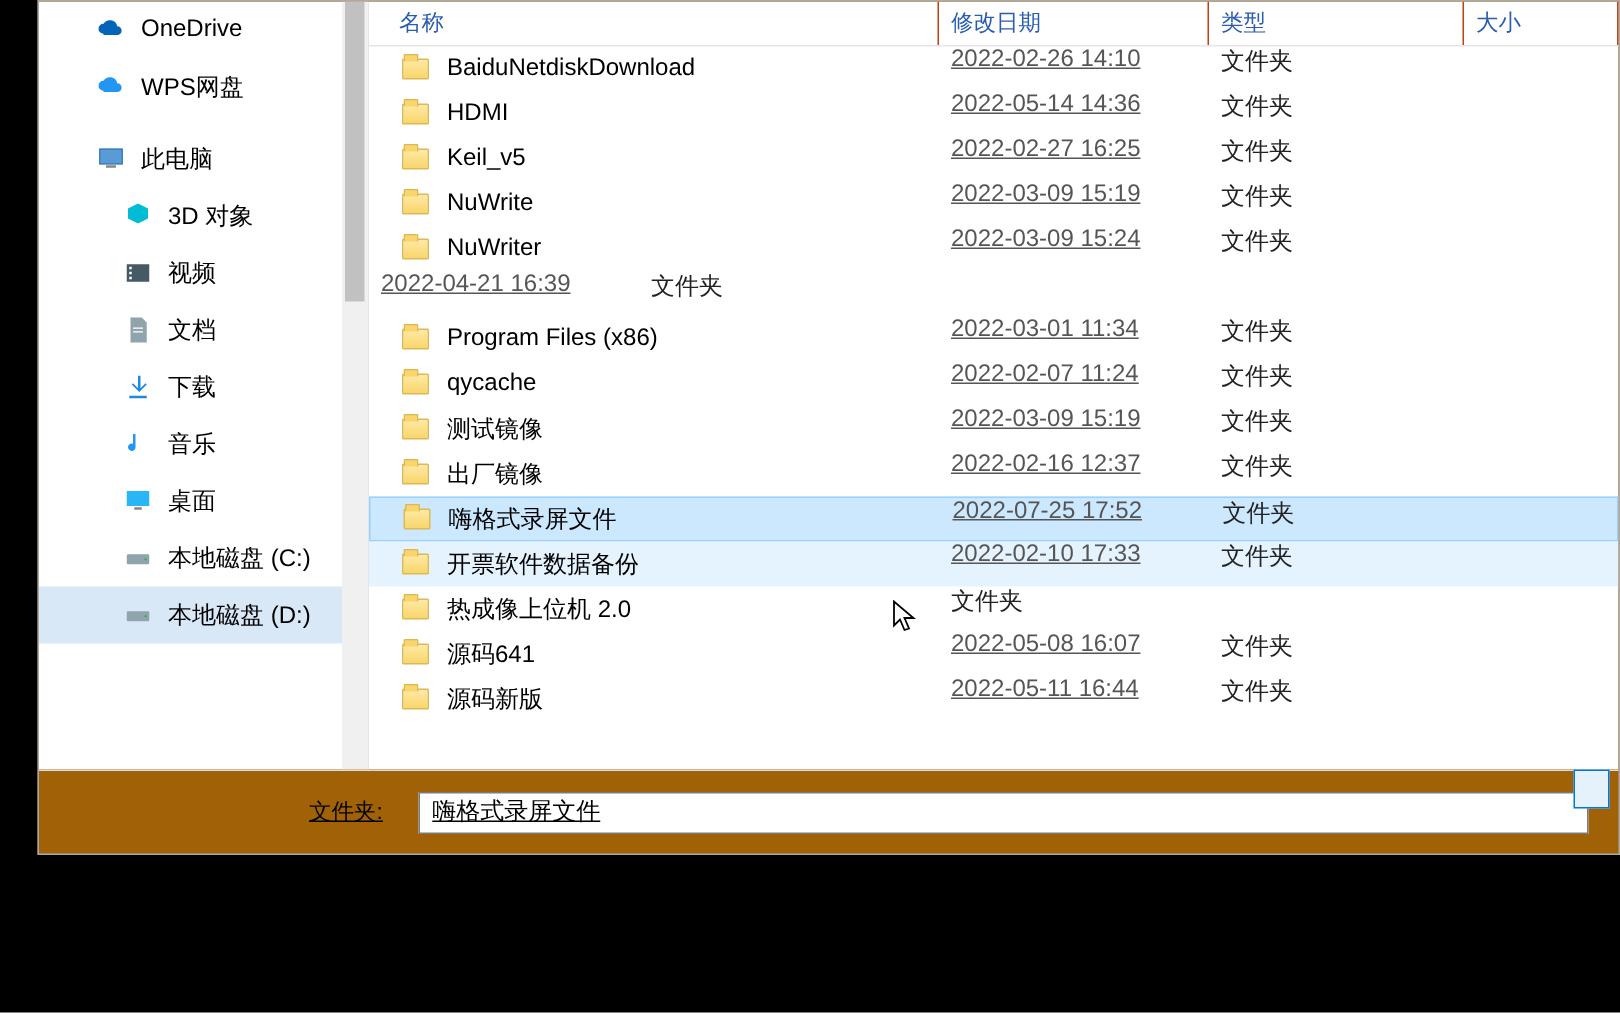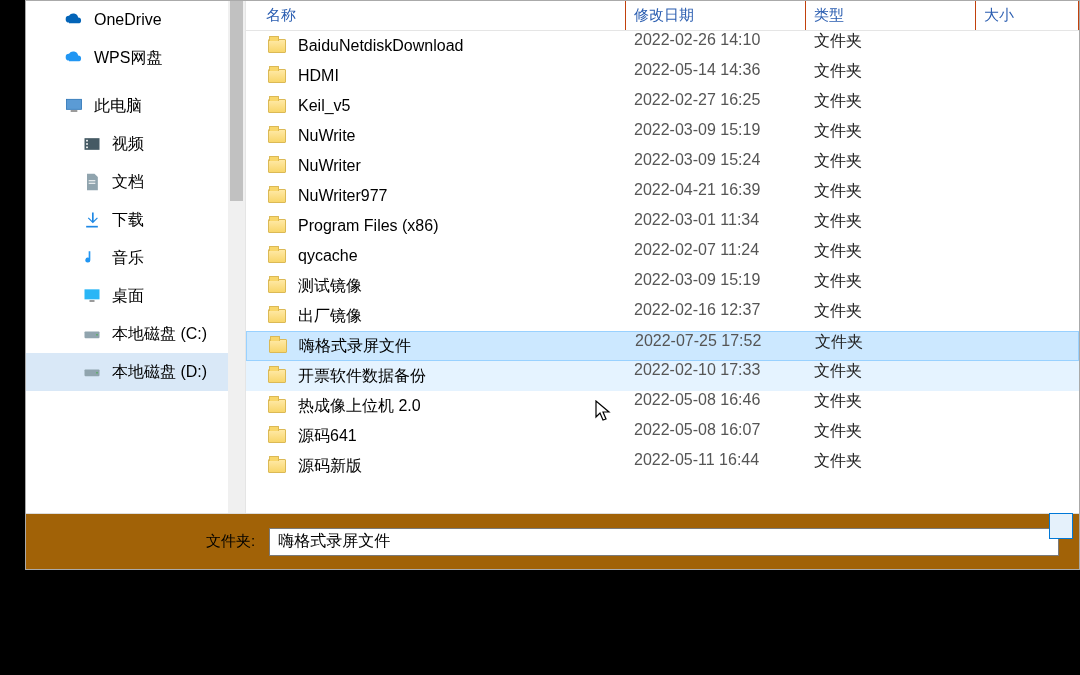--- a/index.html
+++ b/index.html
@@ -19,25 +19,25 @@
 .col { display: flex; align-items: center; padding: 0 8px; border-right: 1px solid #c2410c; }
 .col-name { width: 380px; padding-left: 20px; }
 .col-date { width: 180px; }
 .col-type { width: 170px; }
 .col-size { flex: 1; text-align: right; }
 .list-body { flex: 1; overflow: hidden; }
 .row { display: flex; height: 30px; font-size: 16px; color: #000; }
 .row.selected { background: #cce8ff; border: 1px solid #99d1ff; }
 .row.hover { background: #e5f3ff; }
 .row .rname { width: 380px; display: flex; align-items: center; gap: 12px; padding-left: 22px; }
-.row .rdate { width: 180px; color: #555; padding-left: 8px; }
+.row .rdate { width: 180px; color: #555; padding-left: 8px; text-decoration: underline; }
 .row .rtype { width: 170px; color: #222; padding-left: 8px; }
 .folder-icon { width: 18px; height: 14px; background: linear-gradient(#ffe9a6, #f8d66b); border: 1px solid #dbb955; border-radius: 1px; position: relative; flex-shrink: 0; }
 .folder-icon::before { content: ""; position: absolute; top: -4px; left: 0; width: 8px; height: 4px; background: #f8d66b; border: 1px solid #dbb955; border-bottom: none; border-radius: 1px 1px 0 0; }
-.bottom-bar { height: 56px; border-top: 1px solid #ddd; display: flex; align-items: center; padding: 0 20px; gap: 14px; font-size: 15px; }
+.bottom-bar { height: 56px; border-top: 1px solid #ddd; display: flex; align-items: center; padding: 0 20px; gap: 24px; font-size: 15px; text-decoration: underline; }
 .folder-label { color: #000; white-space: nowrap; margin-left: 160px; }
 .folder-input { flex: 1; height: 28px; border: 1px solid #7a7a7a; padding: 0 8px; font-size: 16px; outline: none; }
 .btn-area { position: absolute; right: 6px; bottom: 30px; }
 .ok-btn { width: 24px; height: 26px; border: 1px solid #0078d7; background: #e5f1fb; }
 .cursor { position: absolute; left: 595px; top: 400px; pointer-events: none; }
 </style>
 </head>
 <body>
 
 <div class="window">
@@ -59,20 +59,26 @@
           <div style="height: 10px;"></div>
           <div class="tree-item">
             <span class="icon"><svg viewBox="0 0 24 24">
                 <rect x="3" y="4" width="18" height="12" fill="#5b9bd5" stroke="#2e75b6"></rect>
                 <rect x="8" y="17" width="8" height="2" fill="#888"></rect>
               </svg></span>
             <span>此电脑</span>
           </div>
           <div class="tree-item indent">
             <span class="icon"><svg viewBox="0 0 24 24">
+                <path fill="#00bcd4" d="M12 2l8 4v8l-8 4-8-4V6z"></path>
+              </svg></span>
+            <span>3D 对象</span>
+          </div>
+          <div class="tree-item indent">
+            <span class="icon"><svg viewBox="0 0 24 24">
                 <rect x="3" y="5" width="18" height="14" fill="#455a64"></rect>
                 <rect x="5" y="7" width="2" height="2" fill="#fff"></rect>
                 <rect x="5" y="11" width="2" height="2" fill="#fff"></rect>
                 <rect x="5" y="15" width="2" height="2" fill="#fff"></rect>
               </svg></span>
             <span>视频</span>
           </div>
           <div class="tree-item indent">
             <span class="icon"><svg viewBox="0 0 24 24">
                 <path fill="#90a4ae" d="M6 2h9l4 4v16H6z"></path>
@@ -161,24 +167,20 @@
           </div>
           <div class="row">
             <div class="rname">
               <span class="folder-icon"></span>
               <span>NuWriter</span>
             </div>
             <div class="rdate">2022-03-09 15:24</div>
             <div class="rtype">文件夹</div>
           </div>
           <div class="row">
-            <div class="rname">
-              <span class="folder-icon"></span>
-              <span>NuWriter977</span>
-            </div>
             <div class="rdate">2022-04-21 16:39</div>
             <div class="rtype">文件夹</div>
           </div>
           <div class="row">
             <div class="rname">
               <span class="folder-icon"></span>
               <span>Program Files (x86)</span>
             </div>
             <div class="rdate">2022-03-01 11:34</div>
             <div class="rtype">文件夹</div>
@@ -221,21 +223,20 @@
               <span>开票软件数据备份</span>
             </div>
             <div class="rdate">2022-02-10 17:33</div>
             <div class="rtype">文件夹</div>
           </div>
           <div class="row">
             <div class="rname">
               <span class="folder-icon"></span>
               <span>热成像上位机 2.0</span>
             </div>
-            <div class="rdate">2022-05-08 16:46</div>
             <div class="rtype">文件夹</div>
           </div>
           <div class="row">
             <div class="rname">
               <span class="folder-icon"></span>
               <span>源码641</span>
             </div>
             <div class="rdate">2022-05-08 16:07</div>
             <div class="rtype">文件夹</div>
           </div>

